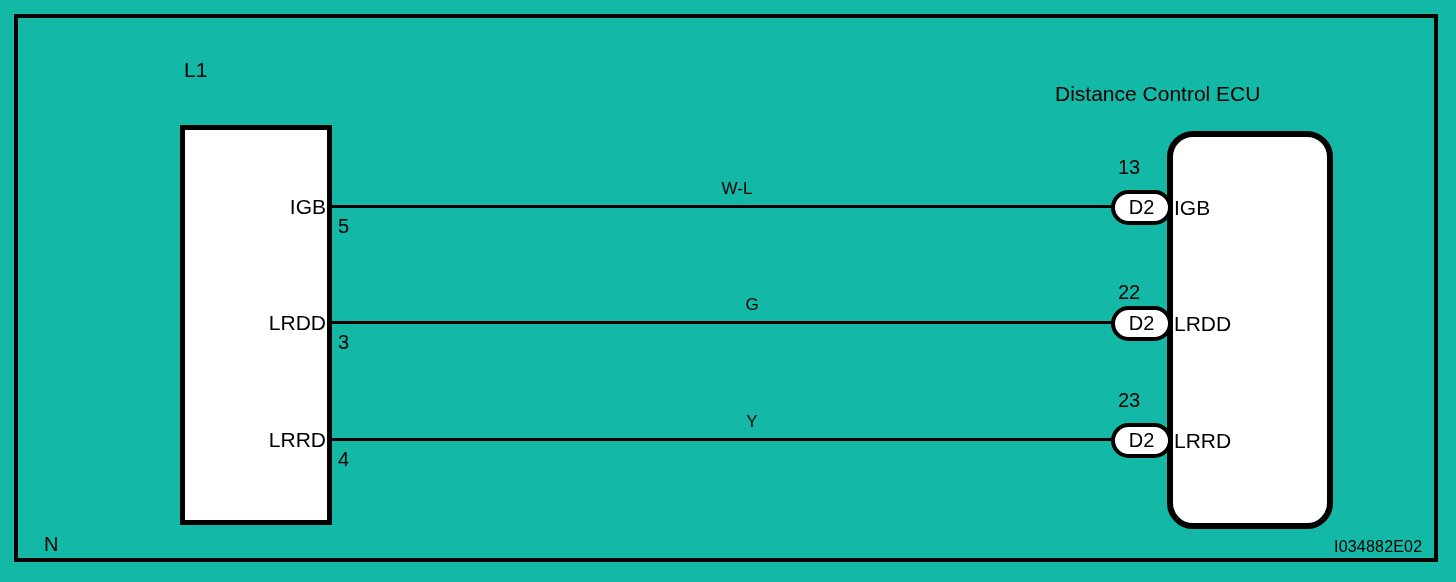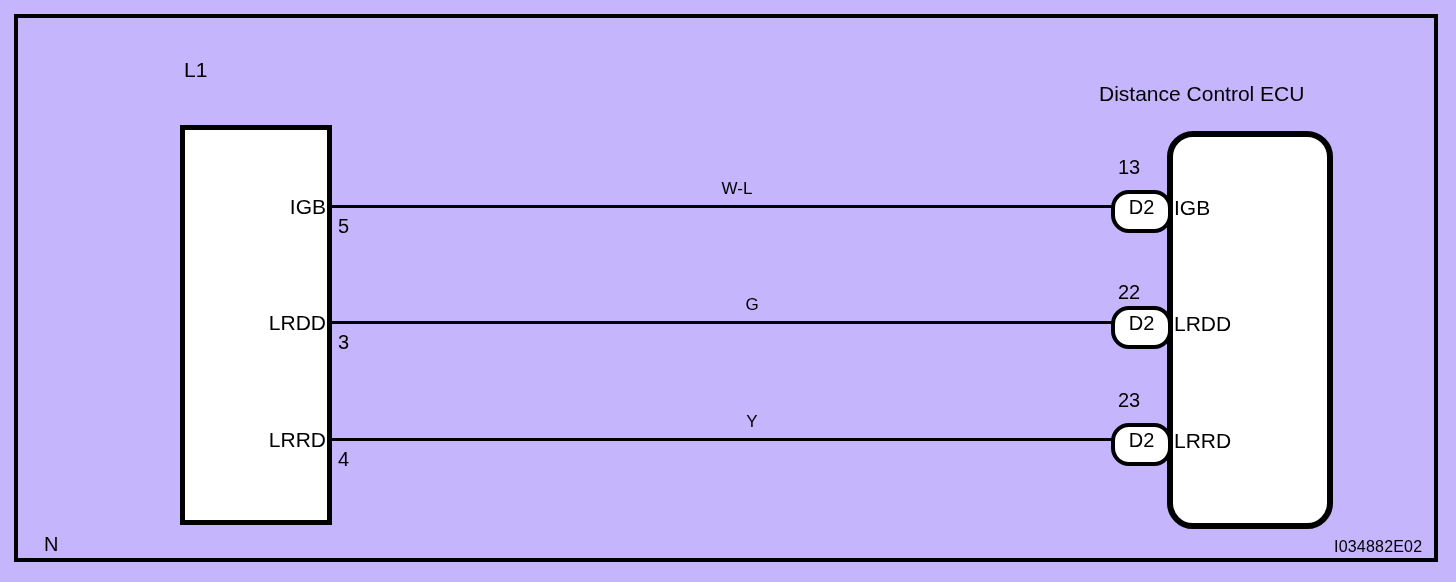--- a/index.html
+++ b/index.html
@@ -8,21 +8,21 @@
     background: #ffffff;
   }
   body {
     font-family: "Liberation Sans", sans-serif;
     color: #000000;
   }
   #diagram-root {
     position: relative;
     width: 1456px;
     height: 582px;
-    background: #c4b5fd;
+    background: #14b8a6;
     overflow: hidden;
   }
   
   .outer-frame {
     position: absolute;
     left: 14px;
     top: 14px;
     width: 1424px;
     height: 548px;
     border: 4px solid #000000;
@@ -56,21 +56,21 @@
     position: absolute;
     font-size: 21px;
     line-height: 27px;
     white-space: nowrap;
   }
   .title-left {
     left: 184px;
     top: 56px;
   }
   .title-right {
-    left: 1099px;
+    left: 1055px;
     top: 80px;
     text-align: right;
   }
   
   .wire {
     position: absolute;
     height: 0;
     border-top: 3px solid #000000;
     left: 332px;
     width: 810px;
@@ -103,21 +103,21 @@
     font-size: 20px;
     line-height: 20px;
     left: 1118px;
     white-space: nowrap;
   }
   
   .conn-badge {
     position: absolute;
     left: 1111px;
     width: 61px;
-    height: 43px;
+    height: 35px;
     border: 4px solid #000000;
     border-radius: 18px;
     box-sizing: border-box;
     background: #ffffff;
     font-size: 20px;
     line-height: 27px;
     text-align: center;
     z-index: 3;
   }
   

